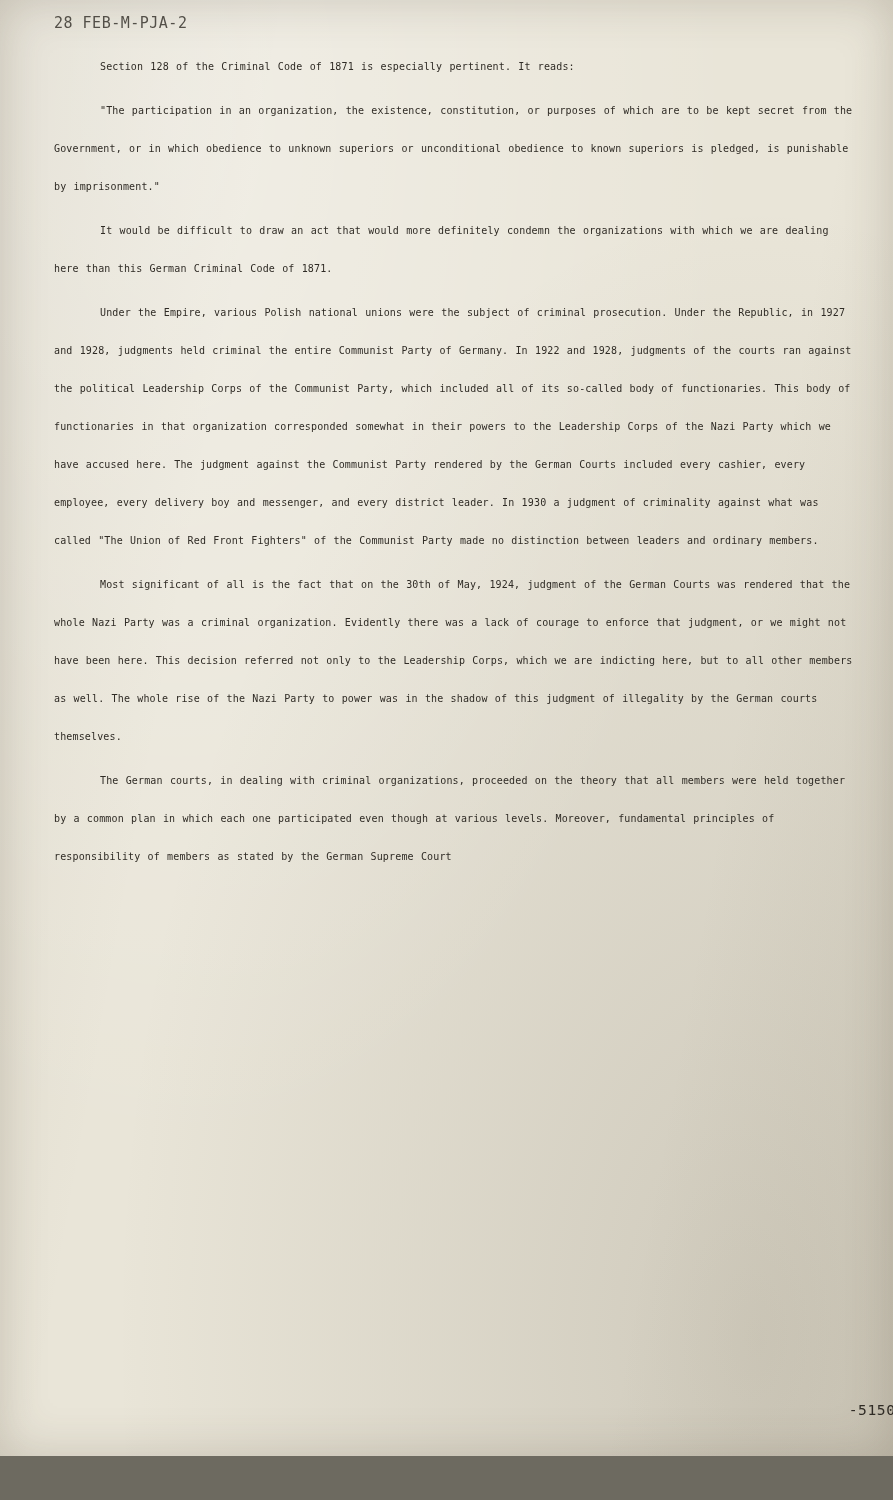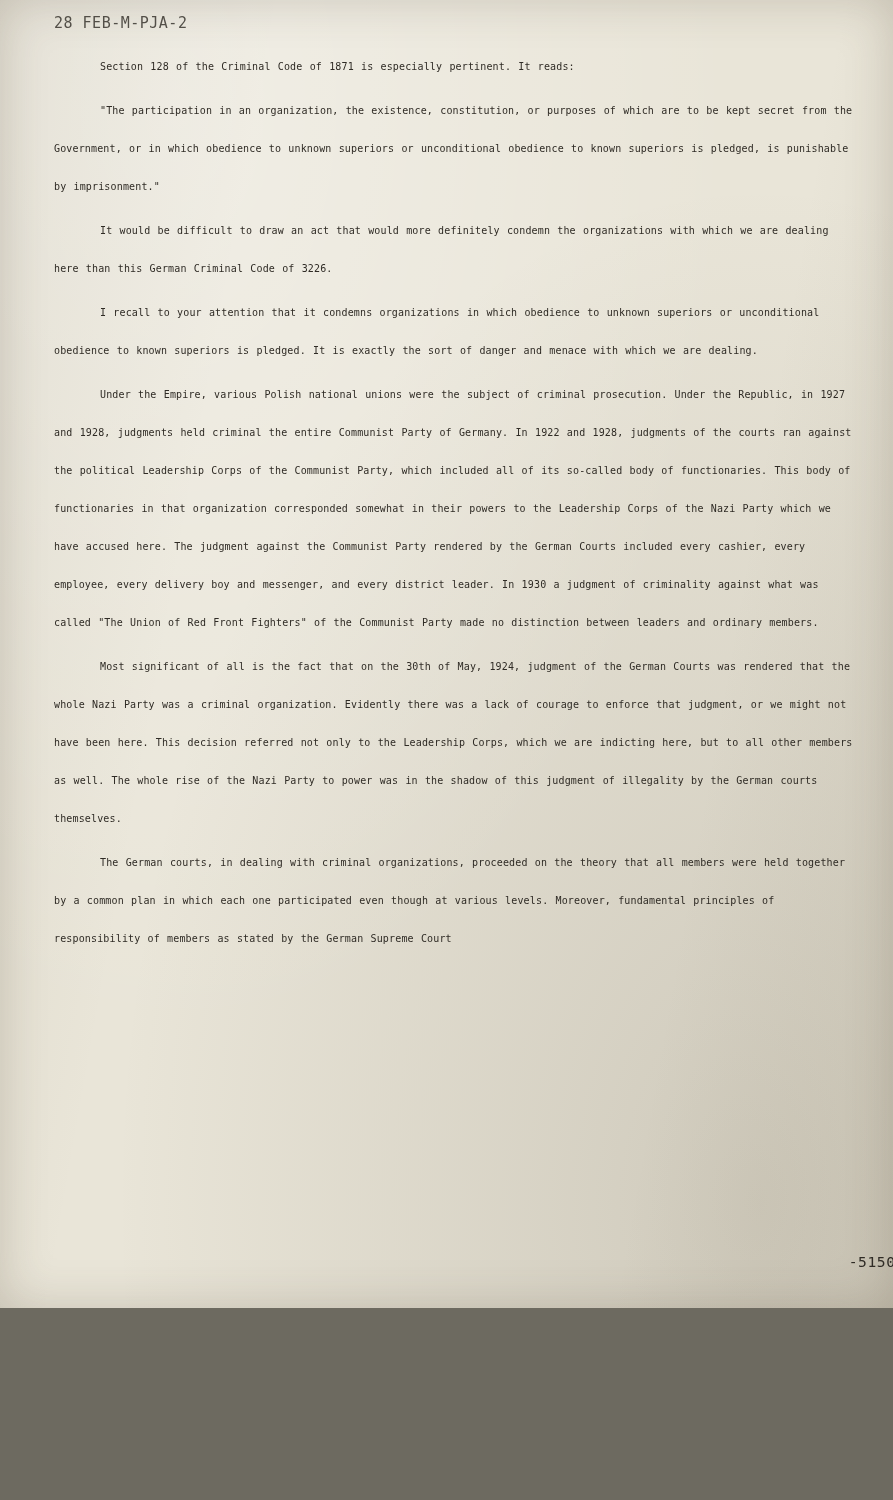--- a/index.html
+++ b/index.html
@@ -3,21 +3,21 @@
 <meta charset="utf-8">
 <style>
   html, body {
     margin: 0;
     padding: 0;
     background: #6d6a60;
   }
   .page {
     position: relative;
     width: 893px;
-    height: 1308px;
+    height: 1456px;
     background: #e9e5d8;
     overflow: hidden;
     font-family: "DejaVu Sans Mono", "Liberation Mono", monospace;
     color: #2b2822;
   }
   
   .page::before {
     content: "";
     position: absolute;
     inset: 0;
@@ -86,22 +86,21 @@
 </head>
 <body>
 
 <div class="page">
 
   <div class="header">28 FEB-M-PJA-2</div>
 
   <div class="body-text">
     <p class="para">Section 128 of the Criminal Code of 1871 is especially pertinent.  It reads:</p>
     <p class="para quote">"The participation in an organization, the existence, constitution, or purposes of which are to be kept secret from the Government, or in which obedience to unknown superiors or unconditional obedience to known superiors is pledged, is punishable by imprisonment."</p>
-    <p class="para">It would be difficult to draw an act that would more definitely condemn the organizations with which we are dealing here than this German Criminal Code of 3226.</p>
-    <p class="para">I recall to your attention that it condemns organizations in which obedience to unknown superiors or unconditional obedience to known superiors is pledged.   It is exactly the sort of danger and menace with which we are dealing.</p>
+    <p class="para">It would be difficult to draw an act that would more definitely condemn the organizations with which we are dealing here than this German Criminal Code of 1871.</p>
     <p class="para">Under the Empire, various Polish national unions were the subject of criminal prosecution.   Under the Republic, in 1927 and 1928, judgments held criminal the entire Communist Party of Germany.   In 1922 and 1928, judgments of the courts ran against the political Leadership Corps of the Communist Party, which included all of its so-called body of functionaries.   This body of functionaries in that organization corresponded somewhat in their powers to the Leadership Corps of the Nazi Party which we have accused here.   The judgment against the Communist Party rendered by the German Courts included every cashier, every employee, every delivery boy and messenger, and every district leader.   In 1930 a judgment of criminality against what was called "The Union of Red Front Fighters" of the Communist Party made no distinction between leaders and ordinary members.</p>
     <p class="para">Most significant of all is the fact that on the 30th of May, 1924, judgment of the German Courts was rendered that the whole Nazi Party was a criminal organization.  Evidently there was a lack of courage to enforce that judgment, or we might not have been here.   This decision referred not only to the Leadership Corps, which we are indicting here, but to all other members as well.   The whole rise of the Nazi Party to power was in the shadow of this judgment of illegality by the German courts themselves.</p>
     <p class="para">The German courts, in dealing with criminal organizations, proceeded on the theory that all members were held together by a common plan in which each one participated even though at various levels.  Moreover, fundamental principles of responsibility of members as stated by the German Supreme Court</p>
   </div>
 
   <div class="page-number">-5150-</div>
 
 </div>
 
 </body></html>

